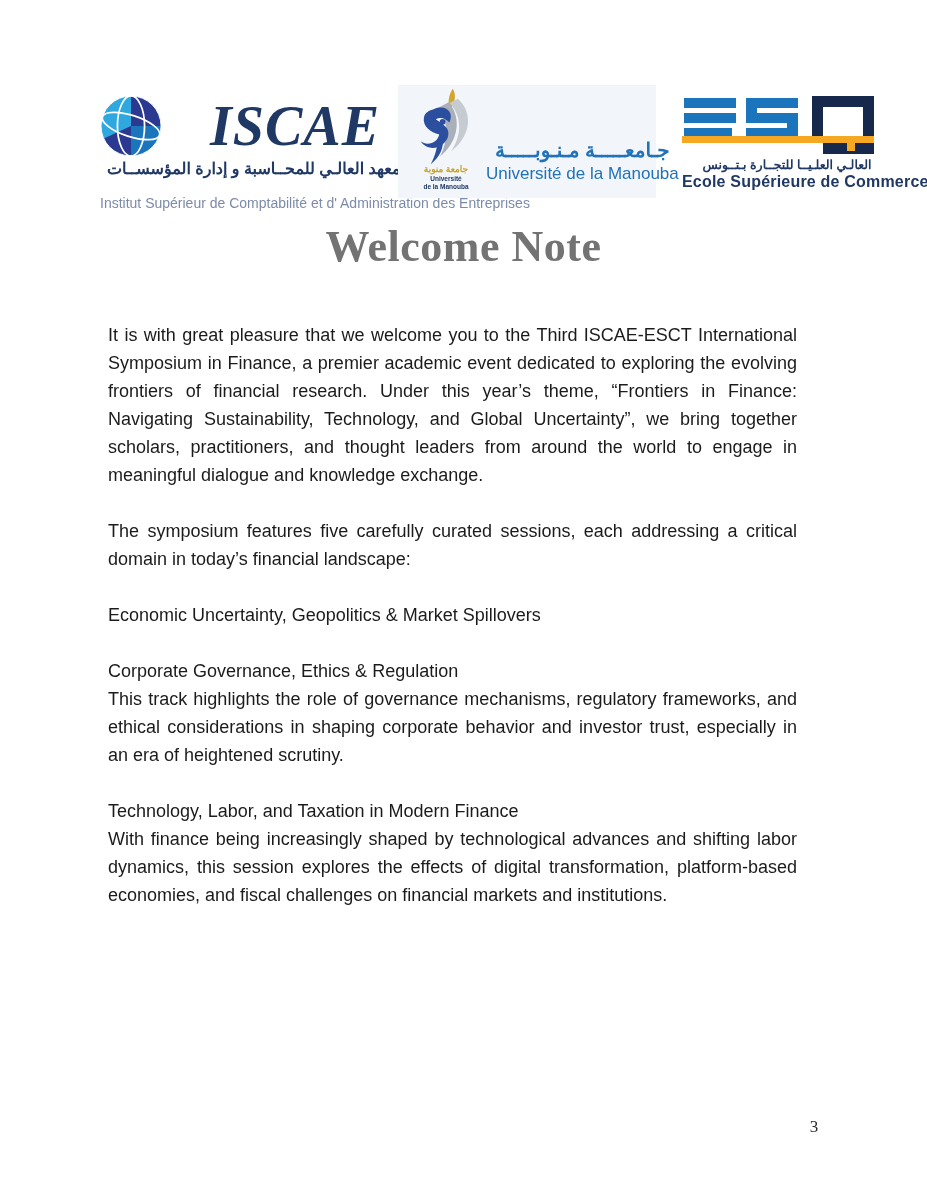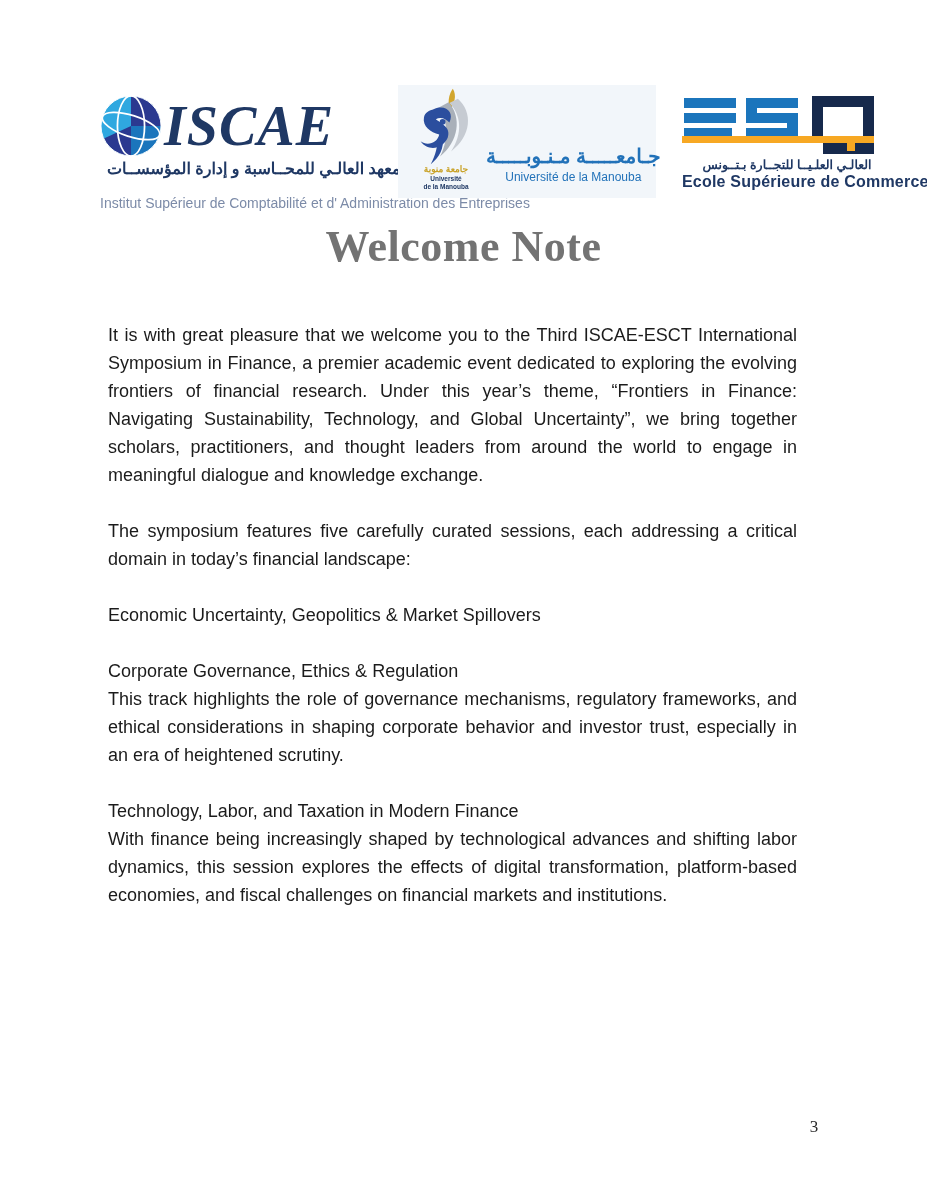--- a/index.html
+++ b/index.html
@@ -8,21 +8,21 @@
     position: relative;
     width: 927px;
     height: 1200px;
     background: #ffffff;
     overflow: hidden;
     font-family: "Liberation Sans", sans-serif;
   }
 
   
   .logo-iscae { position: absolute; left: 100px; top: 94px; width: 262px; }
-  .iscae-mark { display: flex; align-items: center; height: 64px; }
+  .iscae-mark { display: flex; align-items: center; height: 64px; gap: 46px; }
   .iscae-globe { width: 62px; height: 62px; flex: 0 0 auto; }
   .iscae-word {
     font-family: "Liberation Serif", serif;
     font-style: italic; font-weight: 700;
     font-size: 56px; line-height: 1;
     color: #1F3864; letter-spacing: 1px; margin-left: 2px;
   }
   .iscae-arabic-row { display: flex; align-items: flex-end; margin-top: 1px; }
   .iscae-tail { flex: 1; border-bottom: 3px solid #1F3864; margin: 0 5px 5px 2px; }
   .iscae-arabic { font-size: 16px; font-weight: 700; color: #1F3864; direction: rtl; white-space: nowrap; }
@@ -31,21 +31,21 @@
   .logo-manouba {
     position: absolute; left: 398px; top: 85px; width: 258px; height: 113px;
     background: #F2F6FA; display: flex;
   }
   .manouba-emblem { width: 96px; padding: 2px 0 0 8px; text-align: center; }
   .manouba-emblem svg { width: 80px; height: 78px; display: block; margin: 0 auto; }
   .badge-ar { color: #C9A227; font-size: 9px; font-weight: 700; line-height: 1.1; direction: rtl; }
   .badge-fr { color: #1F3864; font-size: 6.5px; font-weight: 700; line-height: 1.2; }
   .manouba-text { flex: 1; display: flex; flex-direction: column; justify-content: flex-end; align-items: center; padding-bottom: 14px; }
   .manouba-ar { color: #2272B9; font-size: 20px; font-weight: 700; direction: rtl; white-space: nowrap; }
-  .manouba-fr { color: #2272B9; font-size: 12px; margin-top: 2px; white-space: nowrap; }
+  .manouba-fr { color: #2272B9; font-size: 17px; margin-top: 2px; white-space: nowrap; }
 
   .logo-esc { position: absolute; left: 682px; top: 96px; width: 210px; }
   .esc-mark { width: 210px; height: 58px; display: block; }
   .esc-arabic { font-size: 12.5px; font-weight: 700; color: #1F3864; text-align: center; margin-top: 3px; direction: rtl; white-space: nowrap; }
   .esc-french { font-size: 16px; font-weight: 700; color: #1F3864; text-align: center; letter-spacing: 0.2px; margin-top: 1px; white-space: nowrap; }
 
   
   .page-title {
     position: absolute; top: 221px; left: 0; width: 100%;
     text-align: center;

